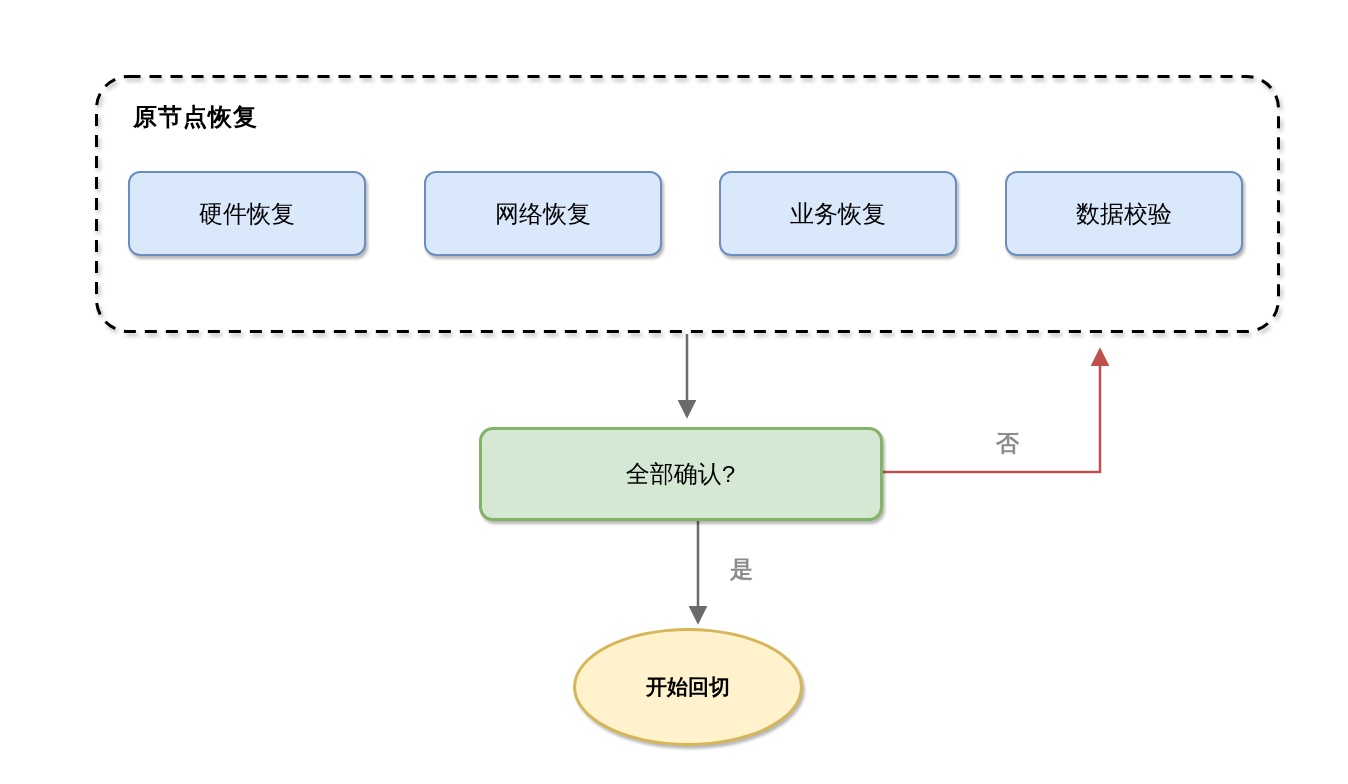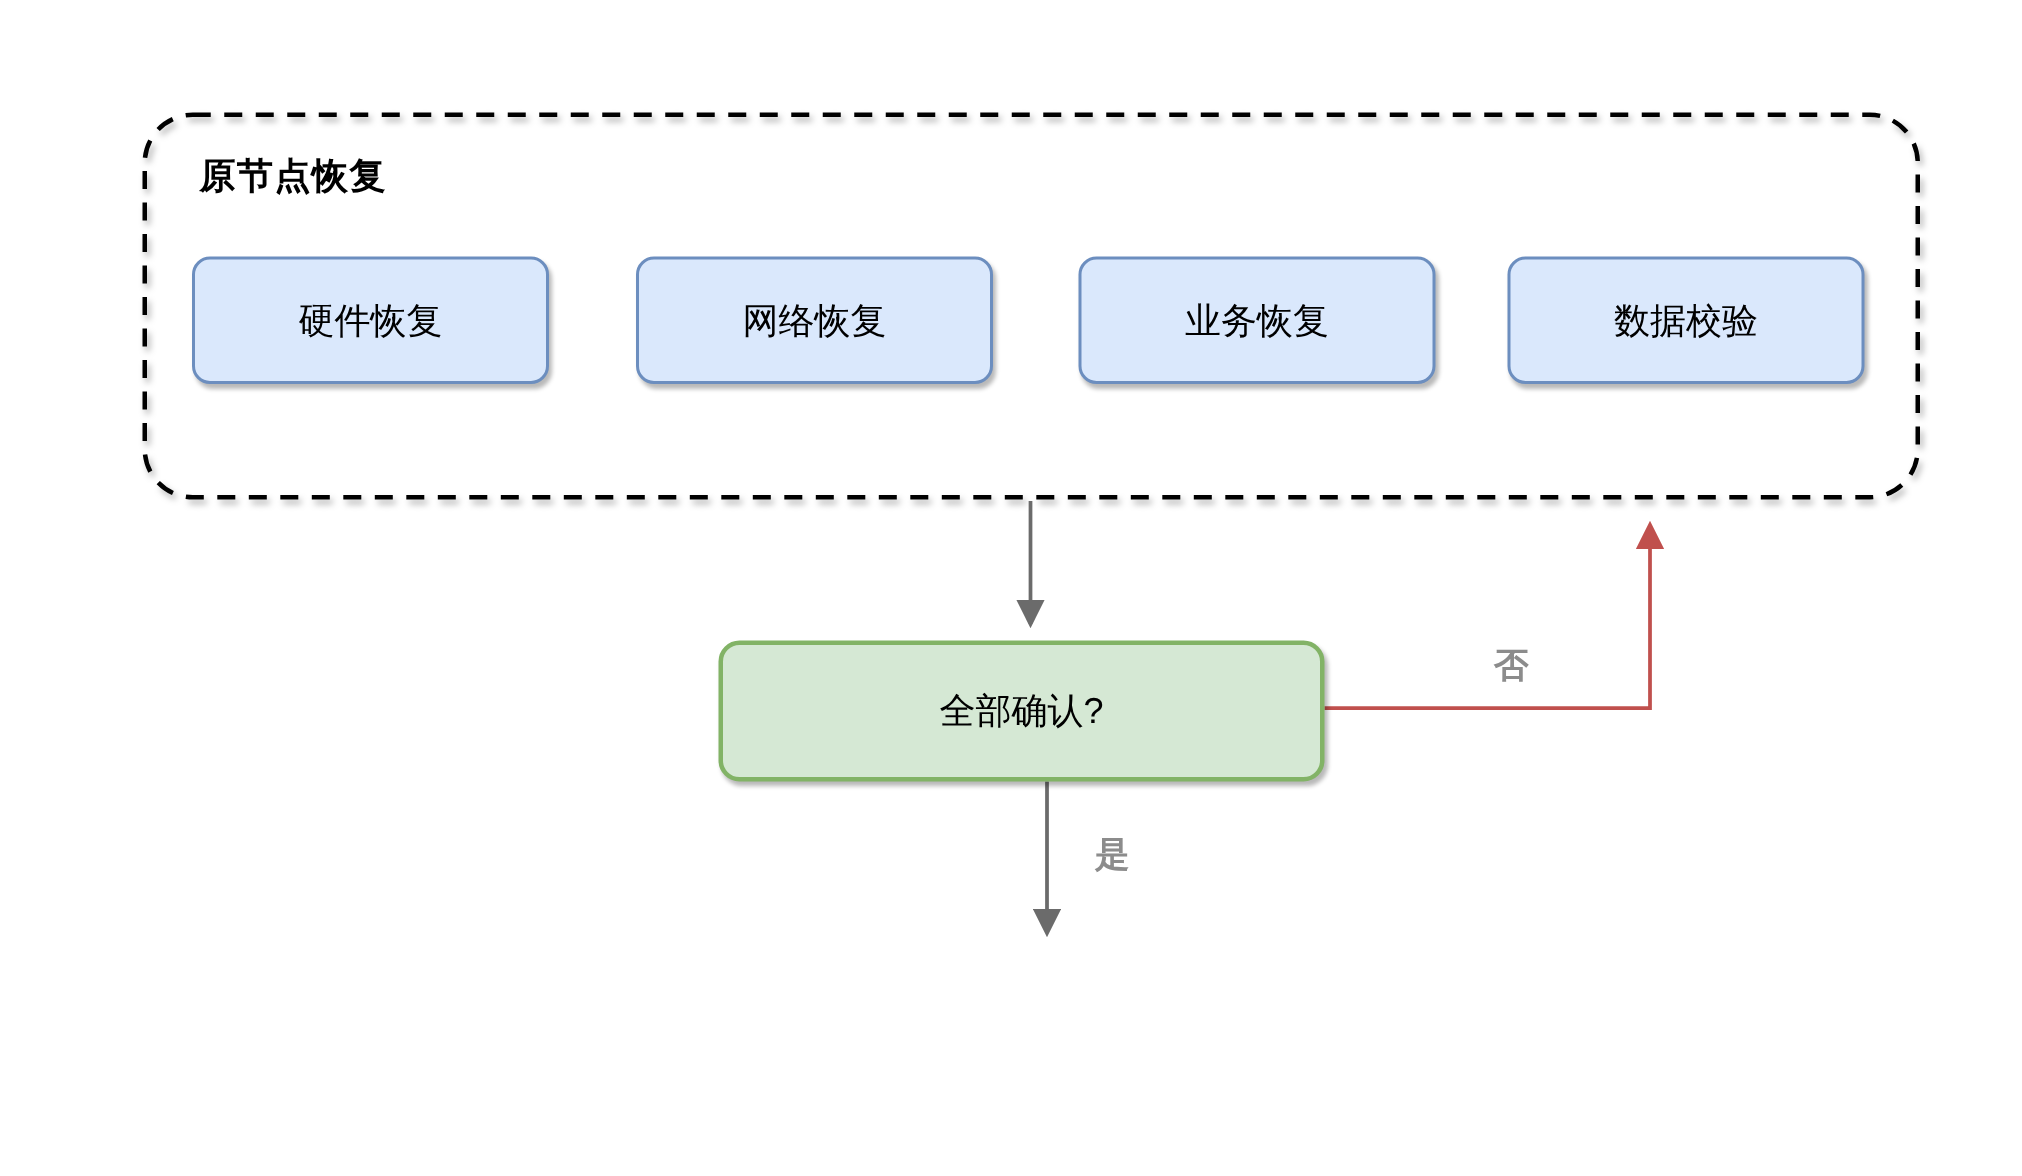--- a/index.html
+++ b/index.html
@@ -1,20 +1,20 @@
 <!DOCTYPE html>
 <html style="--blue-fill: #DAE8FC; --blue-border: #6C8EBF; --green-fill: #D5E8D4; --green-border: #82B366; --yellow-fill: #FFF2CC; --yellow-border: #D6B656; --arrow-gray: #6B6B6B; --arrow-red: #C0504D; --label-gray: #8C8C8C; --outline-black: #000000;"><head>
 <meta charset="utf-8">
 <style>
   html,body{margin:0;padding:0;background:#ffffff;}
   .canvas{
     position:relative;
     width:1348px;height:762px;
     background:#ffffff;
-    font-family:Liberation Sans, sans-serif;
+    font-family:Liberation Mono, monospace;
     overflow:hidden;
   }
   
   .connector-layer{
     position:absolute;left:0;top:0;width:1348px;height:784px;
     pointer-events:none;
   }
   .group-outline{
     fill:none;
     stroke:var(--outline-black);
@@ -119,17 +119,20 @@
     </div>
     <div class="step-node step-3">
       <span>业务恢复</span>
     </div>
   </div>
 
   <div class="decision-node">
     <span>全部确认?</span>
   </div>
 
+  <div class="terminal-node">
+    <span>开始回切</span>
+  </div>
 
   <div class="edge-label edge-label-yes">是</div>
   <div class="edge-label edge-label-no">否</div>
 
 </div>
 
 </body></html>

